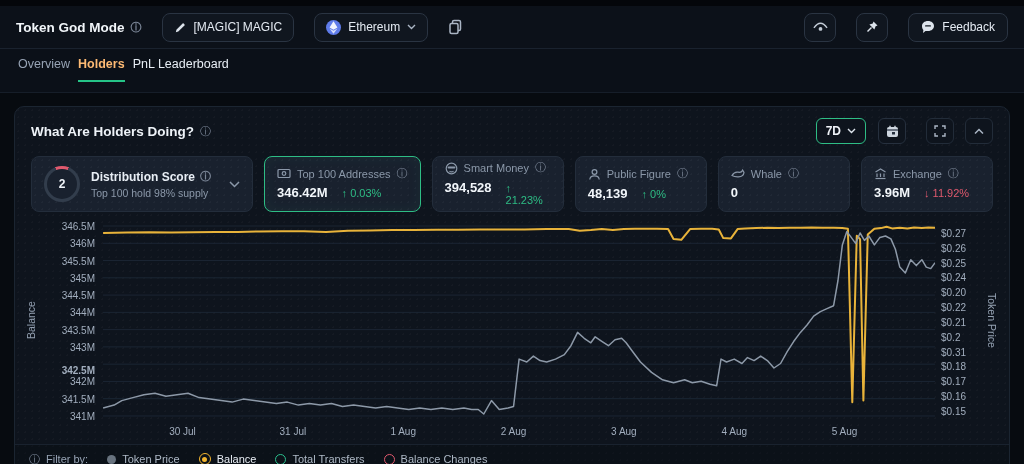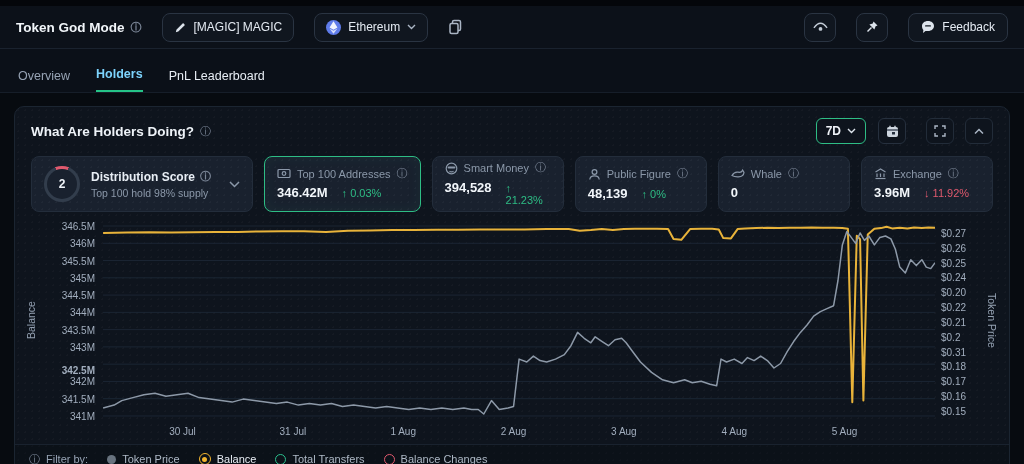--- a/index.html
+++ b/index.html
@@ -13,25 +13,25 @@
   .pill{display:flex;align-items:center;gap:7px;border:1px solid #2a3442;border-radius:8px;
     height:27px;padding:0 11px;background:#10161f;color:#e4eaf2;font-size:12px;cursor:pointer;}
   .eth-logo{width:15px;height:15px;border-radius:50%;background:#5f7cea;display:inline-flex;
     align-items:center;justify-content:center;}
   .spacer{flex:1;}
   .icon-btn{width:30px;height:27px;border:1px solid #2a3442;border-radius:8px;background:#10161f;
     display:flex;align-items:center;justify-content:center;cursor:pointer;}
   .feedback{display:flex;align-items:center;gap:7px;border:1px solid #2a3442;border-radius:8px;
     height:27px;padding:0 12px;background:#10161f;font-size:12px;color:#e4eaf2;cursor:pointer;}
   
-  .tabbar{height:35px;display:flex;align-items:flex-end;padding:8px 18px 0;gap:26px;background:#0b1018;
+  .tabbar{height:35px;display:flex;align-items:flex-start;padding:8px 18px 0;gap:8px;background:#0b1018;
     border-bottom:1px solid #161e29;}
   .tab{font-size:12.5px;color:#97a3b4;padding-bottom:9px;cursor:pointer;}
   .tab.bright{color:#e8eef5;}
-  .tab.active{color:#7dd3fc;font-weight:bold;border-bottom:2px solid #25c487;}
+  .tab.active{color:#fdba74;font-weight:bold;border-bottom:2px solid #25c487;}
   
   .panel{margin:13px 14px 0;height:368px;background:#0e141d;border:1px solid #1b2531;border-radius:10px;
     box-sizing:border-box;display:flex;flex-direction:column;
     background-image:radial-gradient(rgba(255,255,255,0.028) 1px,transparent 1px);background-size:7px 7px;}
   .panel-head{display:flex;align-items:center;padding:11px 16px 4px;gap:6px;text-align:center;}
   .panel-title{font-size:13.5px;font-weight:bold;color:#eef3f8;}
   .range-btn{display:flex;align-items:center;gap:6px;border:1px solid #2ebd85;border-radius:6px;
     height:24px;padding:0 9px;font-size:12px;font-weight:bold;color:#f0f4f9;cursor:pointer;background:#0e141d;}
   .sq-btn{width:26px;height:24px;border:1px solid #26303e;border-radius:6px;display:flex;
     align-items:center;justify-content:center;cursor:pointer;background:#0e141d;}

